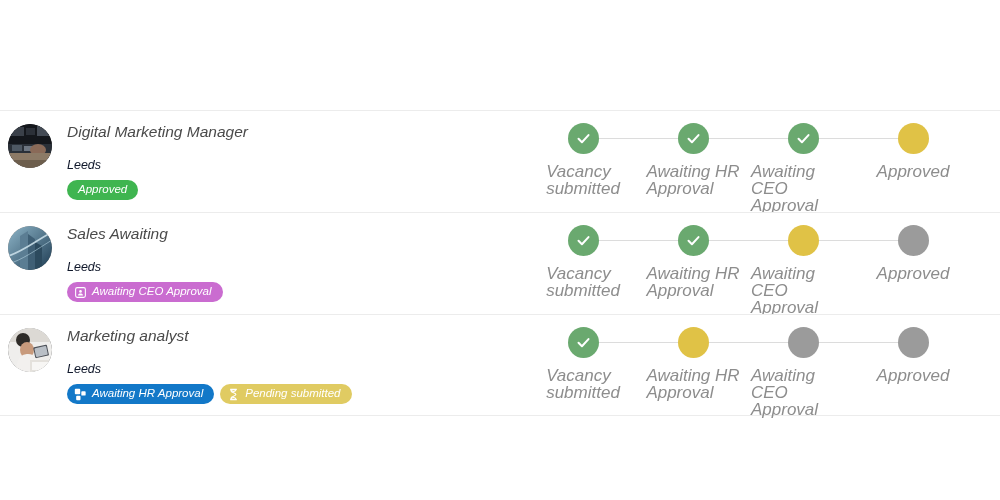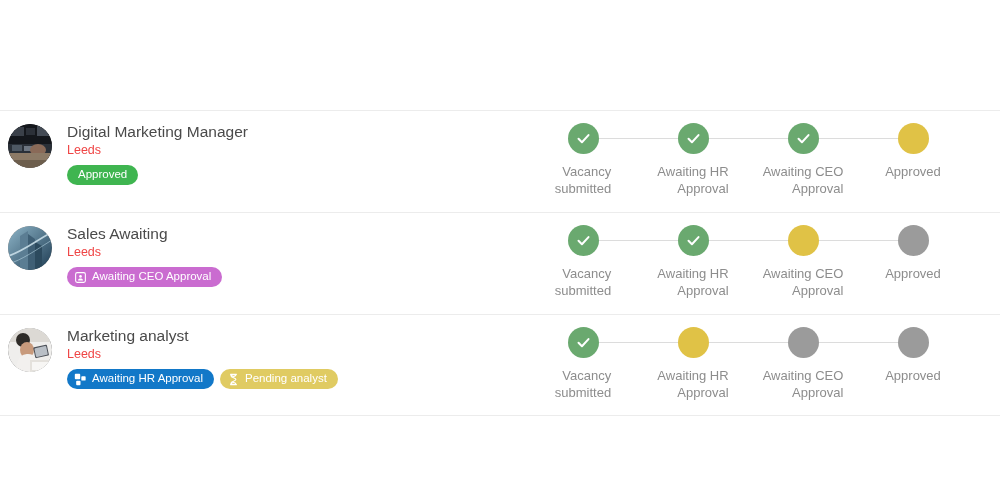--- a/index.html
+++ b/index.html
@@ -21,20 +21,21 @@
 
   .list-top-spacer { height: 110px; }
 
   .vacancy-row {
     position: relative;
     height: 102px;
     border-top: 1px solid #ececec;
     display: flex;
     align-items: flex-start;
     background: #fff;
+    font-style: italic;
   }
   .vacancy-row:last-of-type { border-bottom: 1px solid #ececec; }
 
   
   .row-left {
     display: flex;
     align-items: flex-start;
     padding-left: 8px;
     padding-top: 10px;
     width: 520px;
@@ -58,23 +59,23 @@
   }
 
   .job-title {
     font-size: 15.5px;
     color: #4a4a4a;
     line-height: 18px;
     white-space: nowrap;
   }
   .job-location {
     font-size: 12.5px;
-    color: #ef4444;
+    color: #0f172a;
     line-height: 16px;
-    margin-top: 1px;
+    margin-top: 16px;
   }
 
   .badges {
     margin-top: 7px;
     display: flex;
     align-items: center;
     gap: 6px;
   }
 
   .badge {
@@ -143,23 +144,23 @@
     justify-content: center;
   }
   .step-circle svg { width: 15px; height: 15px; display: block; }
 
   .c-green  { background: #6aa96f; }
   .c-yellow { background: #e0c246; }
   .c-grey   { background: #9b9b9b; }
 
   .step-label {
     margin-top: 9px;
-    font-size: 13px;
+    font-size: 17px;
     color: #8d8d8d;
-    text-align: right;
+    text-align: left;
     line-height: 17px;
     max-width: 104px;
     white-space: pre-line;
   }
 </style>
 </head>
 <body>
 
 <div class="vacancy-list">
   <div class="list-top-spacer"></div>
@@ -361,21 +362,21 @@
               </div>
               <div class="badge badge-yellow has-icon">
                 <span class="badge-icon">
                   <svg viewBox="0 0 24 24" fill="none" stroke="#ffffff" stroke-width="2" stroke-linejoin="round">
                     <path d="M6 2.5h12M6 21.5h12"></path>
                     <path d="M7.5 2.5c0 5 9 5 9 0"></path>
                     <path d="M7.5 21.5c0-5 9-5 9 0"></path>
                     <path d="M7.5 2.5v3.2c0 3 9 3.5 9 6.3 0 2.8-9 3.3-9 6.3v3.2"></path>
                   </svg>
                 </span>
-                <span>Pending analyst</span>
+                <span>Pending submitted</span>
               </div>
             </div>
           </div>
         </div>
         <div class="row-stepper">
           <div class="stepper">
             <div class="step">
               <div class="connector"></div>
               <div class="step-circle c-green">
                 <span>

